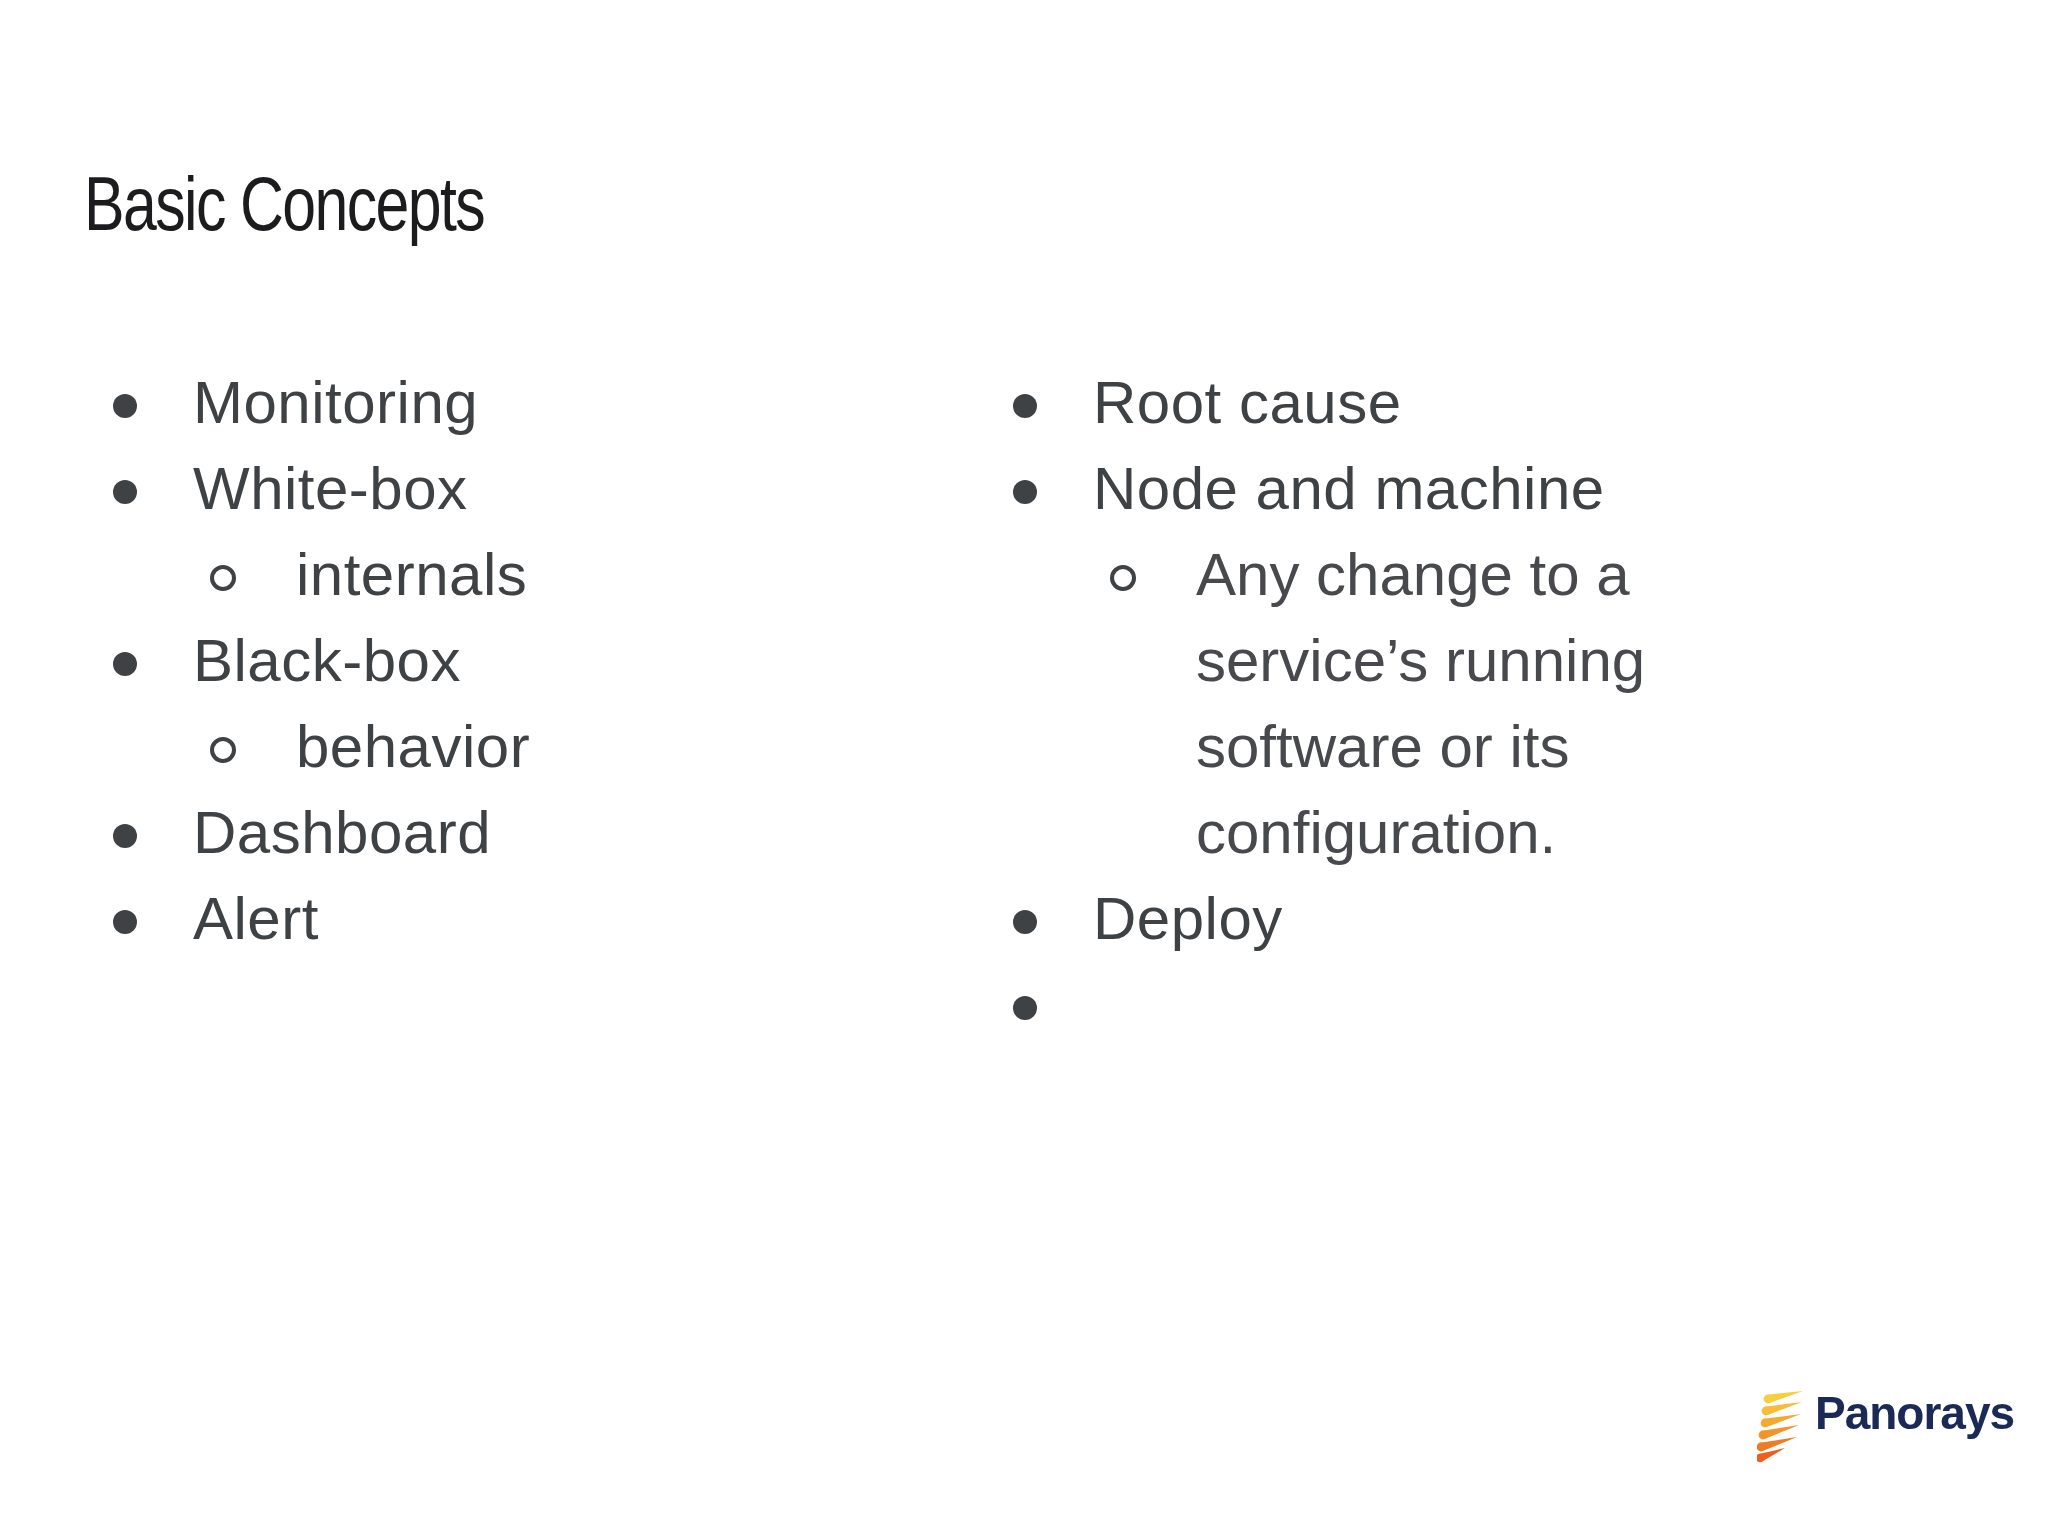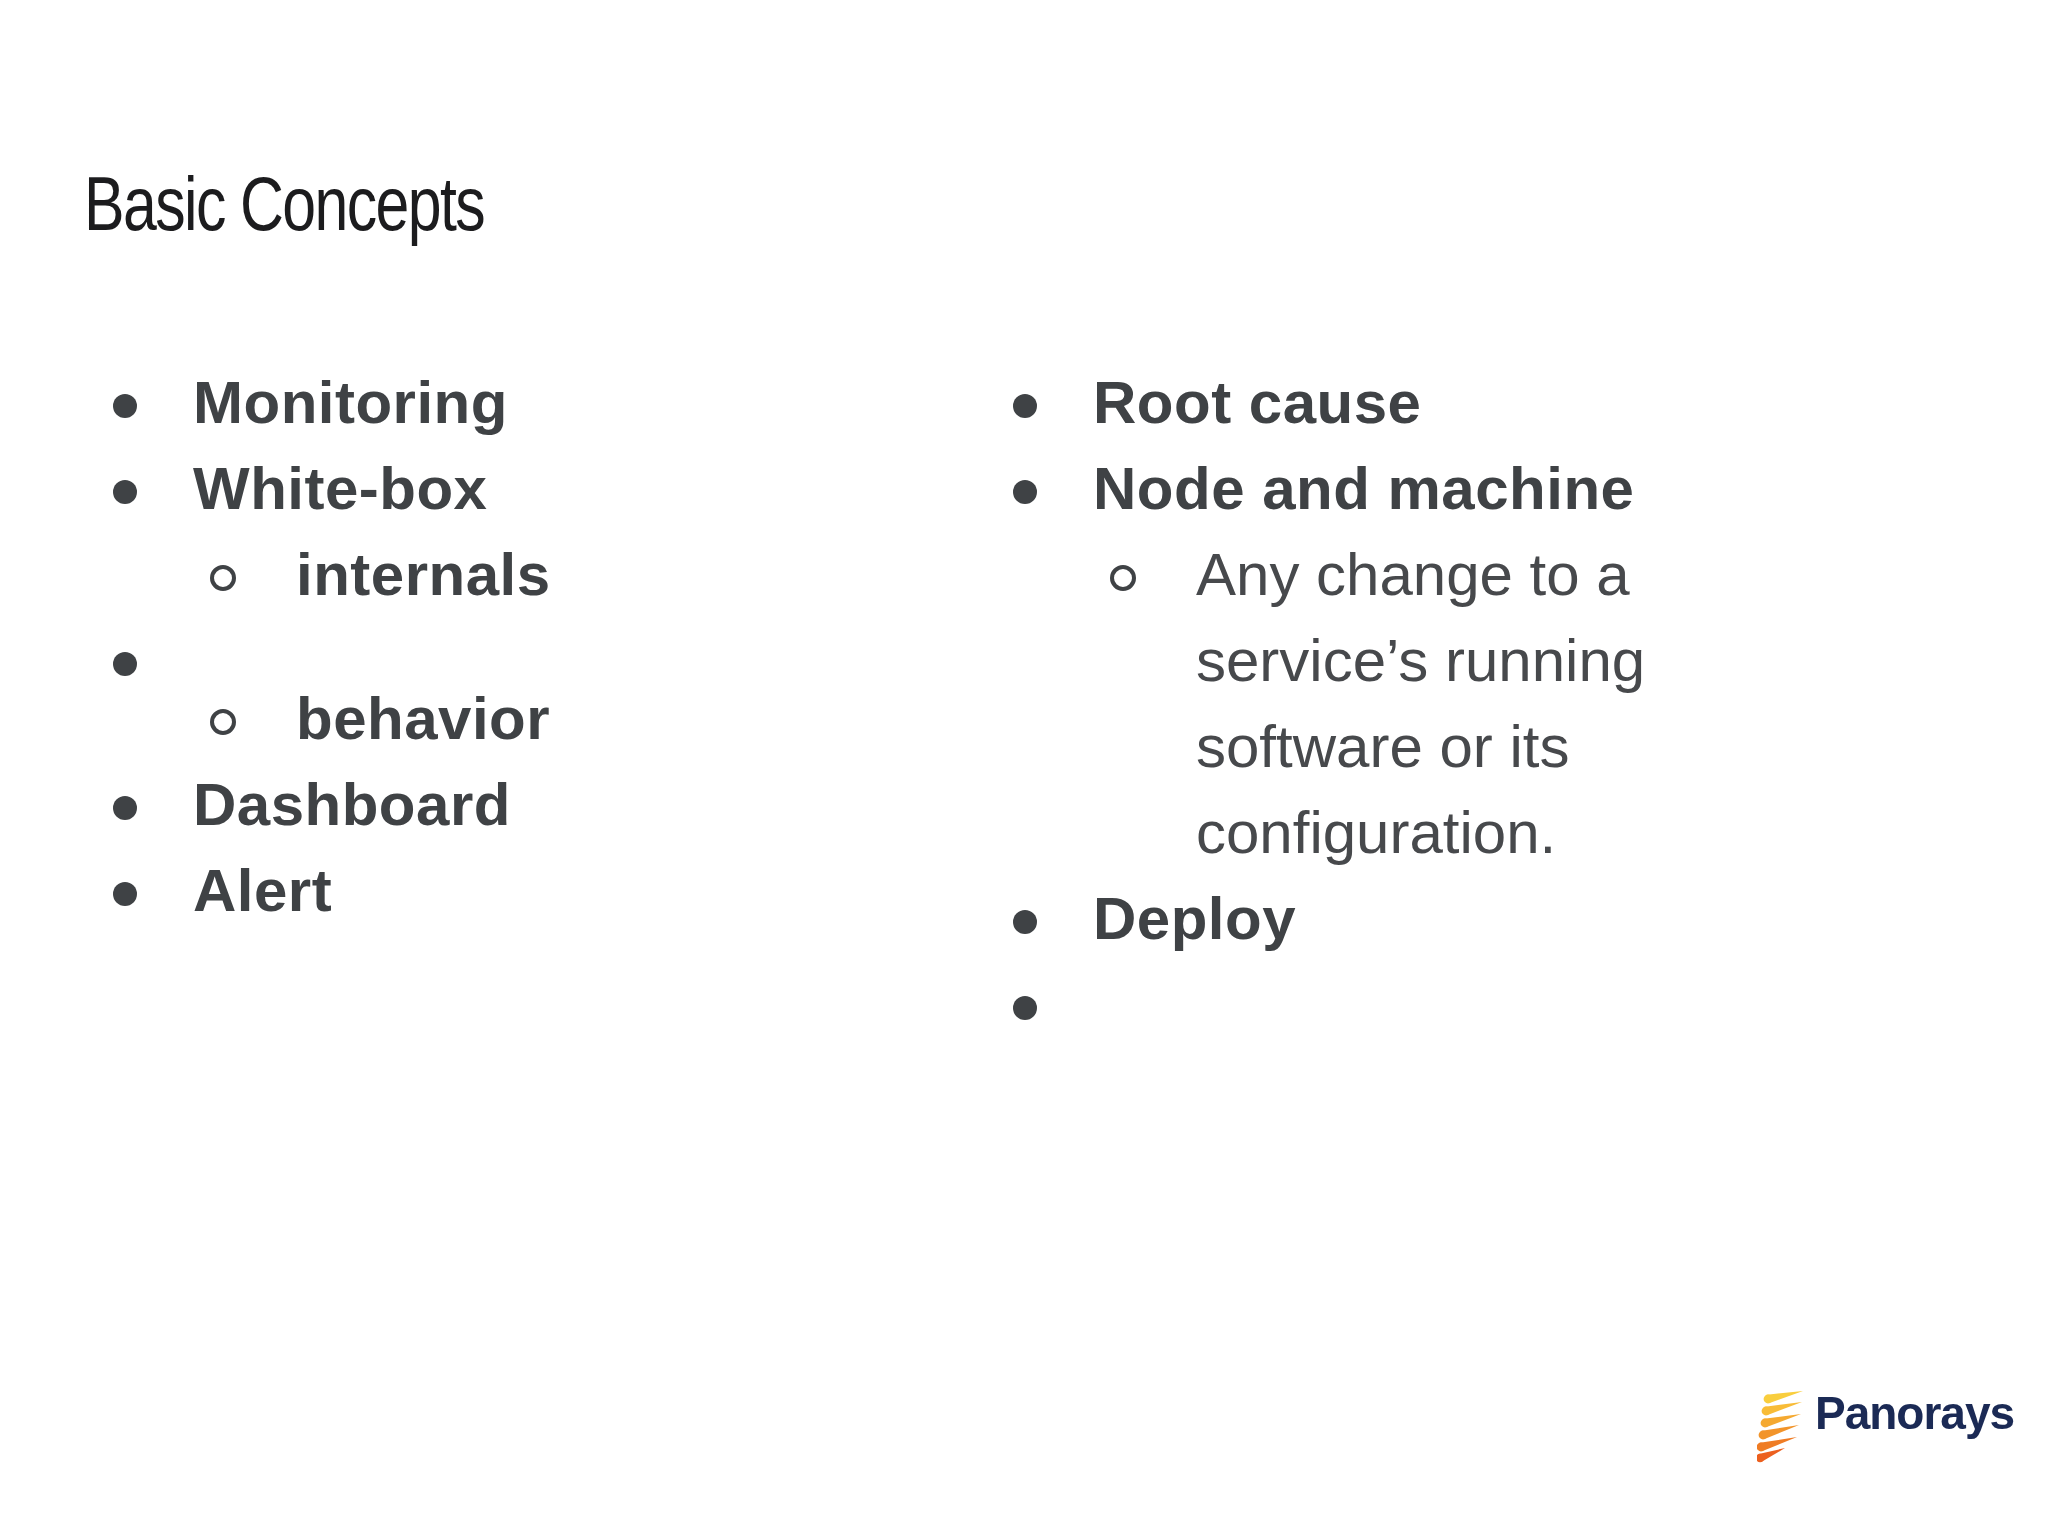--- a/index.html
+++ b/index.html
@@ -27,21 +27,21 @@
   .dot{
     flex:0 0 24px;width:24px;height:24px;border-radius:50%;
     background:var(--bullet);margin:34px 56px 0 0;
   }
   .ring{
     flex:0 0 26px;width:26px;height:26px;border-radius:50%;
     border:4px solid var(--bullet);box-sizing:border-box;
     background:transparent;margin:33px 60px 0 0;
   }
   .txt{white-space:pre-line;}
-  .txt.b{font-weight:bold;letter-spacing:.5px;color:var(--bold_text);}
+  .txt.b{font-weight:normal;letter-spacing:.5px;color:var(--bold_text);}
   .kpi .term{font-weight:bold;letter-spacing:.5px;color:var(--bold_text);}
   .kpi .def{color:var(--muted_text);}
   
   .logo{position:absolute;left:1757px;top:1390px;display:flex;align-items:flex-start;}
   .logo svg{display:block;width:48px;height:74px;}
   .logo-text{
     font-size:46px;font-weight:bold;letter-spacing:-1px;line-height:1;
     color:var(--brand_navy);margin:0 0 -4px 10px;white-space:nowrap;
   }
   .ray-1{fill:var(--ray_1);} .ray-2{fill:var(--ray_2);} .ray-3{fill:var(--ray_3);}
@@ -62,20 +62,21 @@
       <div class="li">
         <span class="dot"></span>
         <span class="txt b">White-box</span>
       </div>
       <div class="li sub">
         <span class="ring"></span>
         <span class="txt b">internals</span>
       </div>
       <div class="li">
         <span class="dot"></span>
+        <span class="txt b">Black-box</span>
       </div>
       <div class="li sub">
         <span class="ring"></span>
         <span class="txt b">behavior</span>
       </div>
       <div class="li">
         <span class="dot"></span>
         <span class="txt b">Dashboard</span>
       </div>
       <div class="li">

